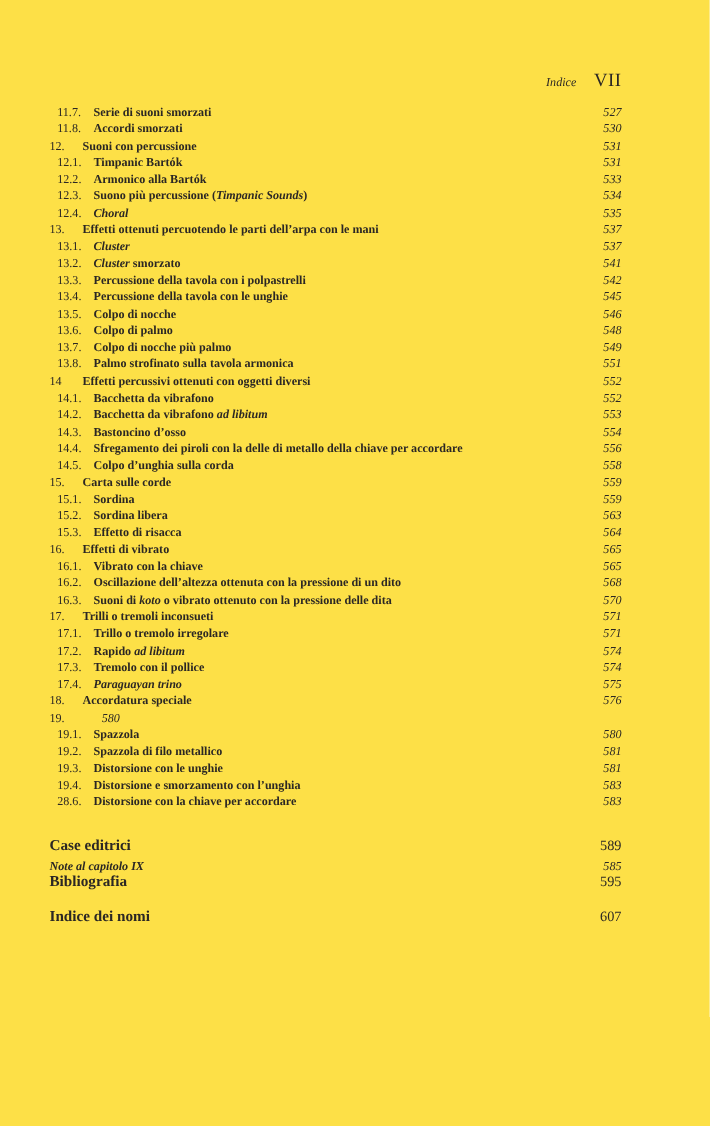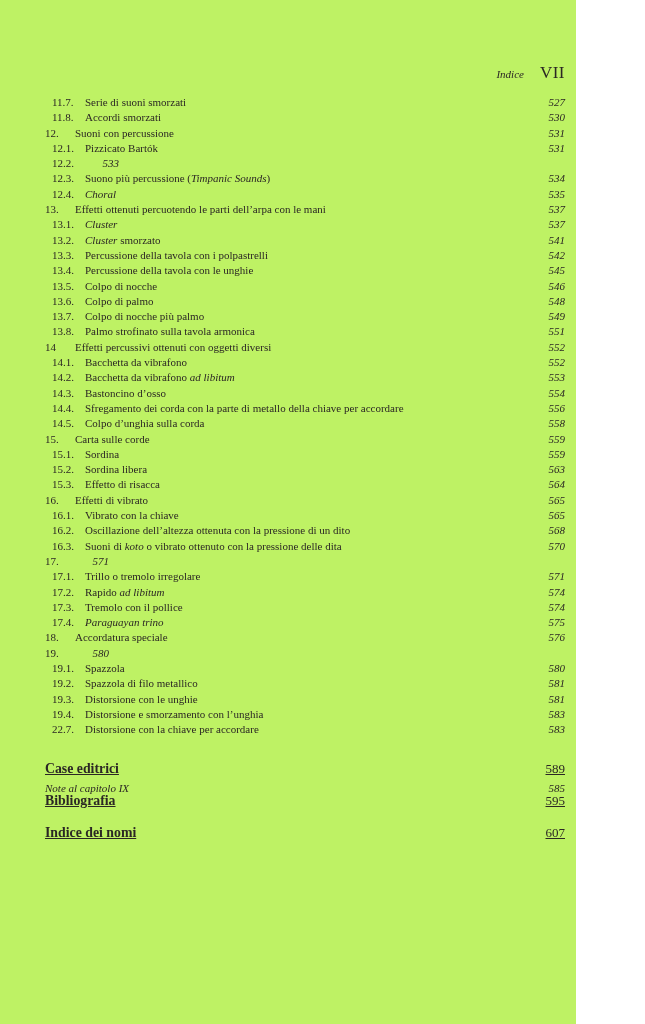--- a/index.html
+++ b/index.html
@@ -7,23 +7,23 @@
     padding: 0;
     background: #ffffff;
   }
   body {
     width: 645px;
     height: 1024px;
     overflow: hidden;
   }
   .sheet {
     position: relative;
-    width: 576px;
+    width: 645px;
     height: 1024px;
-    background: #bef264;
+    background: #fde047;
     font-family: "Liberation Serif", "DejaVu Serif", serif;
     color: #2b2724;
   }
   
   .page-header {
     position: absolute;
     top: 63px;
     left: 45px;
     width: 520px;
     display: flex;
@@ -47,21 +47,21 @@
   .toc-row {
     display: flex;
     align-items: baseline;
     white-space: nowrap;
   }
   .toc-row .num { flex: 0 0 auto; }
   .toc-row.chapter .num { width: 30px; }
   .toc-row.sub { padding-left: 7px; }
   .toc-row.sub .num { width: 33px; }
   .toc-row.note .title { font-style: italic; margin-top: 44px; }
-  .toc-row .title { flex: 1 1 auto; overflow: hidden; }
+  .toc-row .title { flex: 1 1 auto; overflow: hidden; font-weight: bold; }
   .toc-row .title .i { font-style: italic; }
   .toc-row .pg {
     flex: 0 0 auto;
     margin-left: 8px;
     min-width: 26px;
     text-align: right;
     font-style: italic;
   }
 
   
@@ -69,21 +69,20 @@
     position: absolute;
     top: 761px;
     left: 45px;
     width: 520px;
   }
   .back-row {
     display: flex;
     justify-content: space-between;
     align-items: flex-end;
     margin-bottom: 16px;
-    text-decoration: underline;
   }
   .back-row .label {
     font-weight: bold;
     font-size: 13.8px;
     line-height: 16px;
   }
   .back-row .pg {
     font-size: 13px;
     min-width: 26px;
     text-align: right;
@@ -110,25 +109,26 @@
         <span class="title"><span>Accordi smorzati</span></span>
         <span class="pg">530</span>
       </div>
       <div class="toc-row chapter">
         <span class="num">12.</span>
         <span class="title"><span>Suoni con percussione</span></span>
         <span class="pg">531</span>
       </div>
       <div class="toc-row sub">
         <span class="num">12.1.</span>
-        <span class="title"><span>Pizzicato Bartók</span></span>
+        <span class="title"><span>Timpanic Bartók</span></span>
         <span class="pg">531</span>
       </div>
       <div class="toc-row sub">
         <span class="num">12.2.</span>
+        <span class="title"><span>Armonico alla Bartók</span></span>
         <span class="pg">533</span>
       </div>
       <div class="toc-row sub">
         <span class="num">12.3.</span>
         <span class="title"><span>Suono più percussione (</span><span class="i">Timpanic Sounds</span><span>)</span></span>
         <span class="pg">534</span>
       </div>
       <div class="toc-row sub">
         <span class="num">12.4.</span>
         <span class="title"><span class="i">Choral</span></span>
@@ -194,21 +194,21 @@
         <span class="title"><span>Bacchetta da vibrafono </span><span class="i">ad libitum</span></span>
         <span class="pg">553</span>
       </div>
       <div class="toc-row sub">
         <span class="num">14.3.</span>
         <span class="title"><span>Bastoncino d’osso</span></span>
         <span class="pg">554</span>
       </div>
       <div class="toc-row sub">
         <span class="num">14.4.</span>
-        <span class="title"><span>Sfregamento dei corda con la parte di metallo della chiave per accordare</span></span>
+        <span class="title"><span>Sfregamento dei piroli con la delle di metallo della chiave per accordare</span></span>
         <span class="pg">556</span>
       </div>
       <div class="toc-row sub">
         <span class="num">14.5.</span>
         <span class="title"><span>Colpo d’unghia sulla corda</span></span>
         <span class="pg">558</span>
       </div>
       <div class="toc-row chapter">
         <span class="num">15.</span>
         <span class="title"><span>Carta sulle corde</span></span>
@@ -244,20 +244,21 @@
         <span class="title"><span>Oscillazione dell’altezza ottenuta con la pressione di un dito</span></span>
         <span class="pg">568</span>
       </div>
       <div class="toc-row sub">
         <span class="num">16.3.</span>
         <span class="title"><span>Suoni di </span><span class="i">koto</span><span> o vibrato ottenuto con la pressione delle dita</span></span>
         <span class="pg">570</span>
       </div>
       <div class="toc-row chapter">
         <span class="num">17.</span>
+        <span class="title"><span>Trilli o tremoli inconsueti</span></span>
         <span class="pg">571</span>
       </div>
       <div class="toc-row sub">
         <span class="num">17.1.</span>
         <span class="title"><span>Trillo o tremolo irregolare</span></span>
         <span class="pg">571</span>
       </div>
       <div class="toc-row sub">
         <span class="num">17.2.</span>
         <span class="title"><span>Rapido </span><span class="i">ad libitum</span></span>
@@ -296,21 +297,21 @@
         <span class="num">19.3.</span>
         <span class="title"><span>Distorsione con le unghie</span></span>
         <span class="pg">581</span>
       </div>
       <div class="toc-row sub">
         <span class="num">19.4.</span>
         <span class="title"><span>Distorsione e smorzamento con l’unghia</span></span>
         <span class="pg">583</span>
       </div>
       <div class="toc-row sub">
-        <span class="num">22.7.</span>
+        <span class="num">28.6.</span>
         <span class="title"><span>Distorsione con la chiave per accordare</span></span>
         <span class="pg">583</span>
       </div>
       <div class="toc-row note">
         <span class="title"><span>Note al capitolo IX</span></span>
         <span class="pg">585</span>
       </div>
     </div>
 
   <div class="back">

